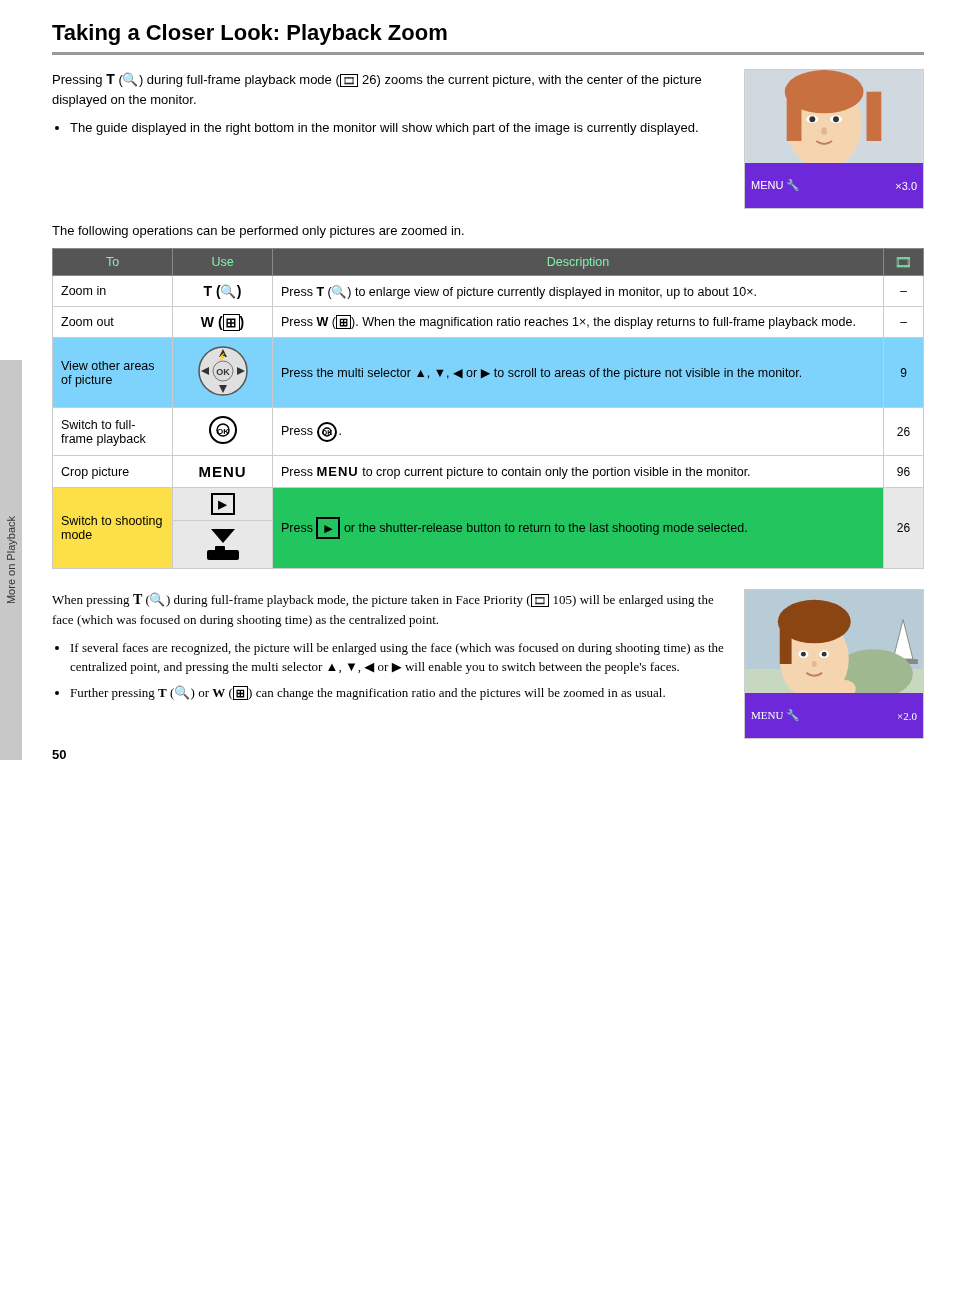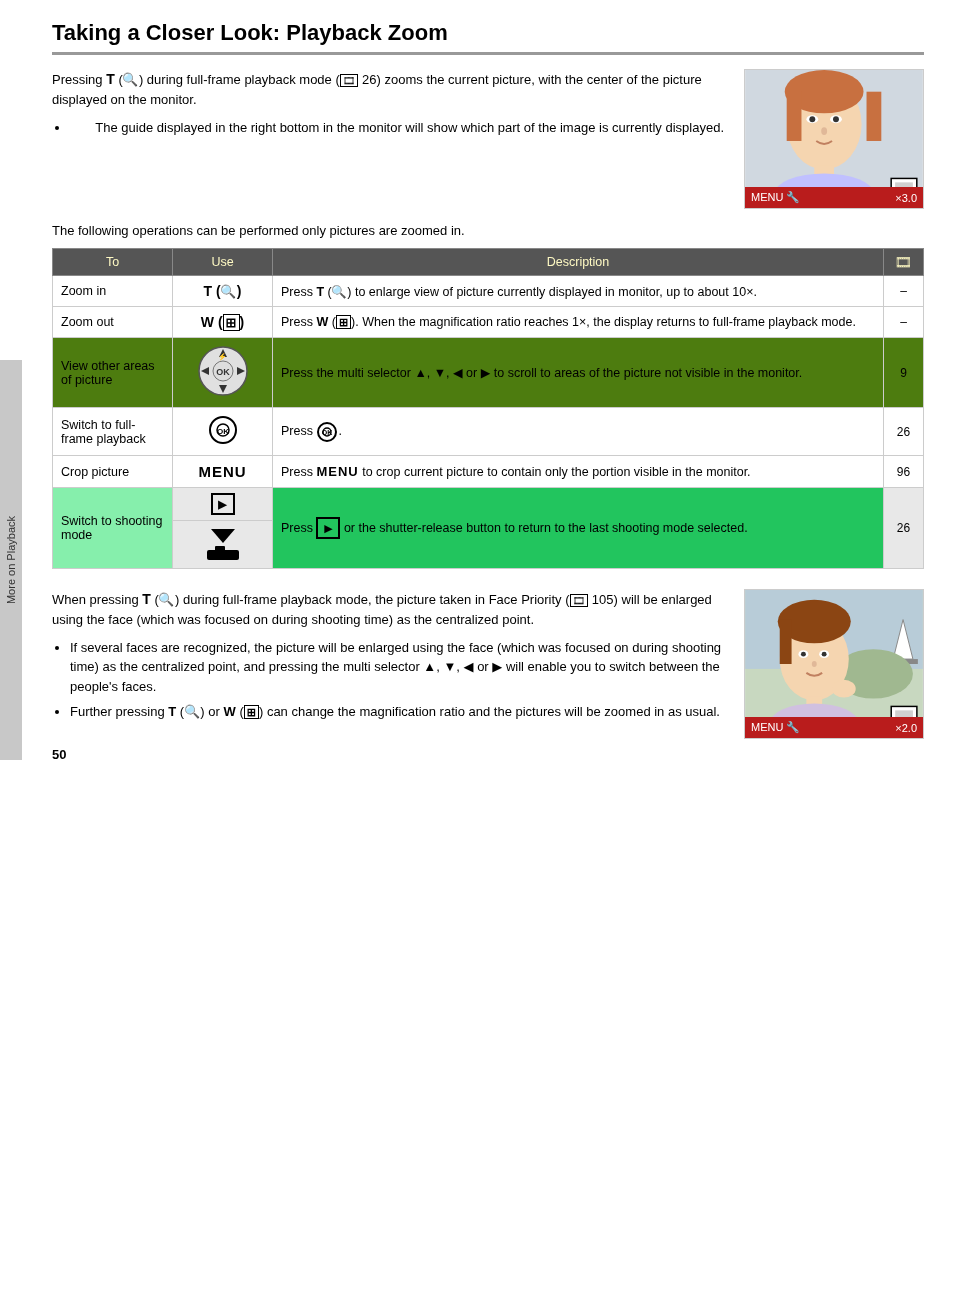--- a/index.html
+++ b/index.html
@@ -55,67 +55,67 @@
       gap: 20px;
       margin-bottom: 14px;
     }
     .intro-text {
       flex: 1;
       font-size: 13px;
       line-height: 1.5;
     }
     .intro-text p { margin-bottom: 8px; }
     .intro-text ul { margin-left: 18px; }
-    .intro-text li { line-height: 1.5; text-align: right; }
+    .intro-text li { line-height: 1.5; }
 
     .camera-image {
       width: 180px;
       flex-shrink: 0;
       border: 1px solid #ccc;
       background: #e8e8e8;
       display: flex;
       flex-direction: column;
       align-items: center;
       justify-content: flex-end;
       position: relative;
       height: 140px;
     }
     .camera-image svg {
       position: absolute;
       top: 0; left: 0;
       width: 100%; height: 100%;
     }
     .camera-image-bar {
       width: 100%;
-      background: #b91c1c;
+      background: #6d28d9;
       color: #fff;
       display: flex;
       align-items: center;
       justify-content: space-between;
-      padding: 4px 6px;
+      padding: 16px 6px;
       font-size: 11px;
       position: absolute;
       bottom: 0;
     }
 
     .operations-note {
       font-size: 13px;
       margin-bottom: 10px;
     }
 
     
     .zoom-table {
       width: 100%;
       border-collapse: collapse;
       margin-bottom: 20px;
       font-size: 12.5px;
     }
     .zoom-table th {
       background: #555;
-      color: #fef9c3;
+      color: #86efac;
       padding: 5px 8px;
       text-align: center;
       font-weight: normal;
       border: 1px solid #888;
     }
     .zoom-table th.col-to { width: 120px; }
     .zoom-table th.col-use { width: 100px; }
     .zoom-table th.col-desc { }
     .zoom-table th.col-ref { width: 40px; }
 
@@ -138,20 +138,21 @@
       margin-top: 10px;
     }
     .section2-title {
       font-size: 20px;
       font-weight: bold;
     }
 
     .bottom-block {
       display: flex;
       gap: 20px;
+      font-family: Liberation Serif, serif;
     }
     .bottom-text {
       flex: 1;
       font-size: 13px;
       line-height: 1.5;
     }
     .bottom-text p { margin-bottom: 8px; }
     .bottom-text ul { margin-left: 18px; }
     .bottom-text li { margin-bottom: 6px; line-height: 1.5; }
 
@@ -288,21 +289,21 @@
         <td class="col-to">Zoom out</td>
         <td class="col-use">
           <span class="W-key">W</span> (<span style="font-size:13px; border:1.5px solid #000; padding:0 2px; font-weight:bold;">⊞</span>)
         </td>
         <td class="col-desc">
           Press <span class="bold">W</span> (<span style="border:1.5px solid #000; padding:0 2px; font-size:11px; font-weight:bold;">⊞</span>). When the magnification ratio reaches 1×, the display returns to full-frame playback mode.
         </td>
         <td class="col-ref">–</td>
       </tr>
 
-      <tr style="background:#4d7c0f;">
+      <tr style="background:#7dd3fc;">
         <td class="col-to">View other areas of picture</td>
         <td class="col-use">
           
           <svg width="52" height="52" viewBox="0 0 52 52">
             <circle cx="26" cy="26" r="24" fill="#e0e0e0" stroke="#555" stroke-width="1.5"></circle>
             <circle cx="26" cy="26" r="10" fill="#ddd" stroke="#777" stroke-width="1"></circle>
 
             <polygon points="26,4 22,12 30,12" fill="#333"></polygon>
             <polygon points="26,48 22,40 30,40" fill="#333"></polygon>
             <polygon points="4,26 12,22 12,30" fill="#333"></polygon>
@@ -344,21 +345,21 @@
         <td class="col-use">
           <span style="font-weight:bold; font-size:15px; letter-spacing:1px;">MENU</span>
         </td>
         <td class="col-desc">
           Press <span style="font-weight:bold; font-size:13px; letter-spacing:1px;">MENU</span> to crop current picture to contain only the portion visible in the monitor.
         </td>
         <td class="col-ref">96</td>
       </tr>
 
       <tr style="background:#e8e8e8;">
-        <td class="col-to" rowspan="2" style="background:#86efac;">Switch to shooting mode</td>
+        <td class="col-to" rowspan="2" style="background:#fde047;">Switch to shooting mode</td>
         <td class="col-use" style="border-bottom:1px solid #ccc; background:#e8e8e8; padding:5px 8px;">
           
           <div class="play-icon-box">▶</div>
         </td>
         <td class="col-desc" rowspan="2" style="background:#22c55e;">
           Press <div class="play-icon-box" style="display:inline-flex;">▶</div> or the shutter-release button to return to the last shooting mode selected.
         </td>
         <td class="col-ref" rowspan="2" style="background:#e8e8e8;">26</td>
       </tr>
       <tr style="background:#e8e8e8;">

